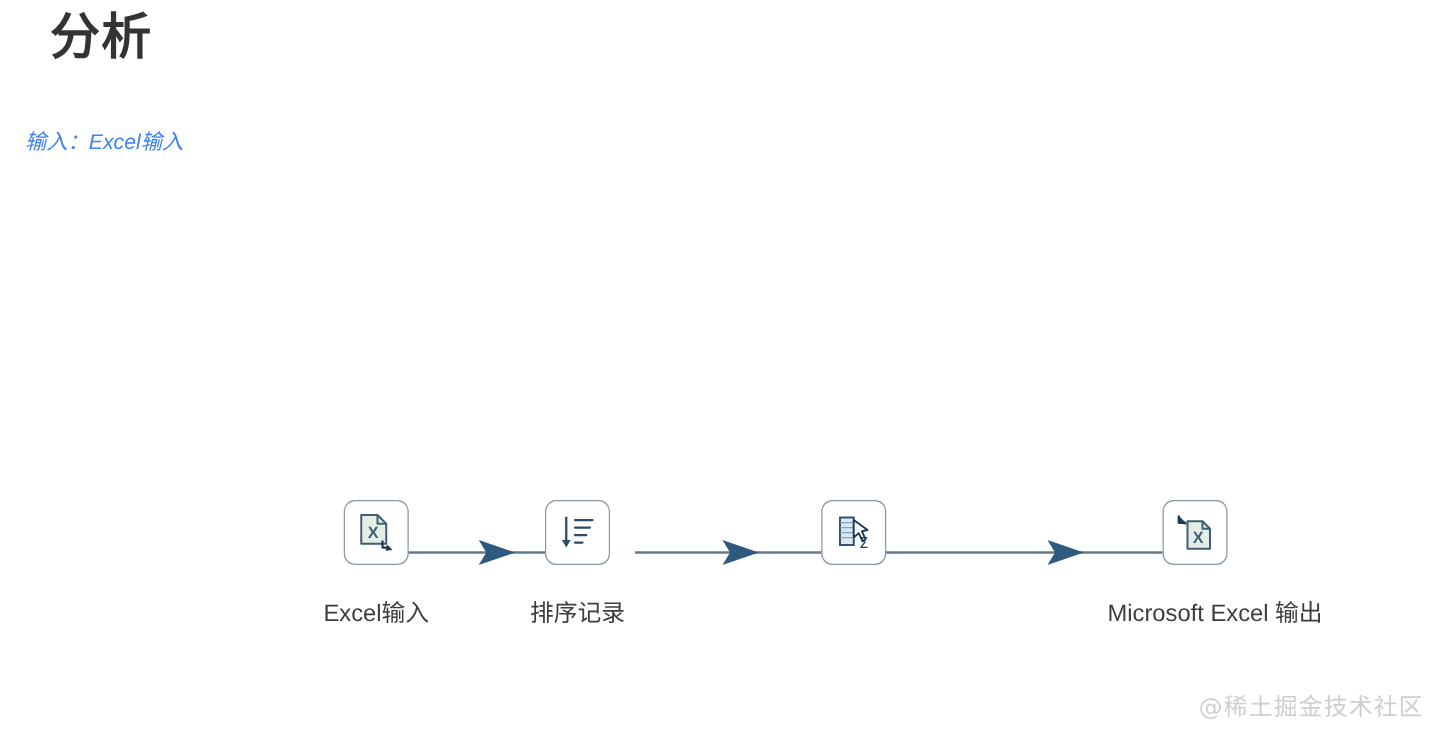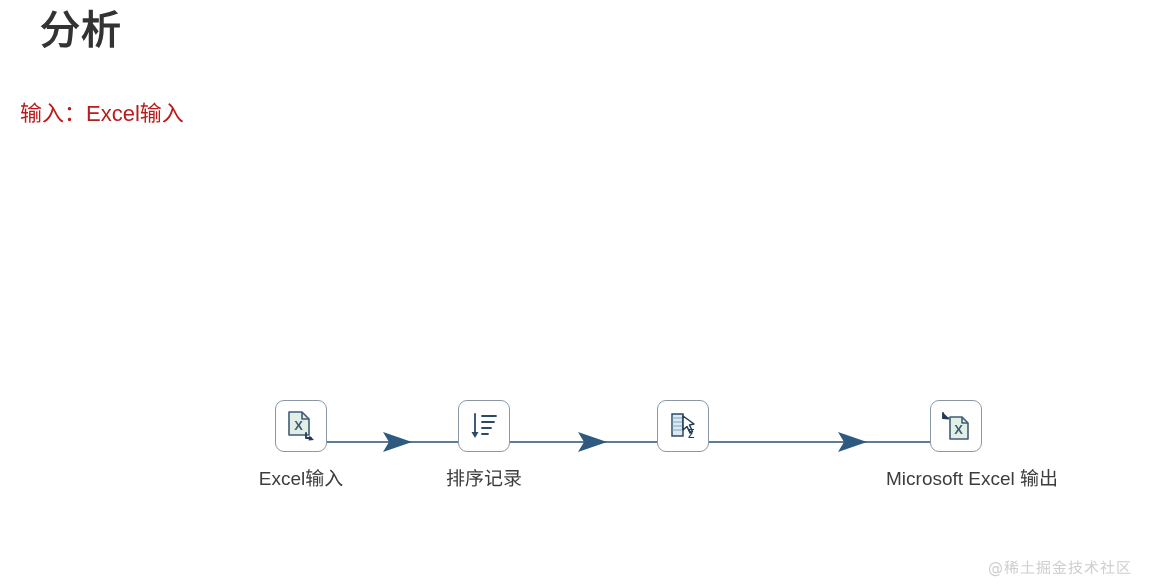--- a/index.html
+++ b/index.html
@@ -30,25 +30,26 @@
     margin-left: 20px;
   }
 
   .spec-list {
     position: absolute;
     left: 20px;
     top: 92px;
     width: 700px;
   }
   .spec-line {
-    font-size: 22px;
-    color: #b91c1c;
+    font-size: 17px;
+    color: #3b82f6;
     line-height: 44px;
     white-space: nowrap;
     font-weight: 400;
+    font-style: italic;
   }
 
   
   .flow {
     position: absolute;
     left: 0;
     top: 400px;
     width: 1151px;
     height: 120px;
   }
@@ -69,43 +70,43 @@
     border-radius: 9px;
     background: #ffffff;
     display: flex;
     align-items: center;
     justify-content: center;
     position: relative;
     z-index: 2;
   }
 
   .node-label {
-    margin-top: 11px;
+    margin-top: 23px;
     font-size: 19px;
     color: #3d3d3d;
     white-space: nowrap;
     font-weight: 400;
   }
 
   
   .flow-wires {
     position: absolute;
     left: 0;
     top: 0;
     width: 1151px;
     height: 120px;
     z-index: 1;
     pointer-events: none;
   }
 
   .watermark {
     position: absolute;
-    right: 19px;
+    right: 12px;
     bottom: 10px;
-    font-size: 15px;
+    font-size: 19px;
     color: #cfcfcf;
     letter-spacing: 1px;
     font-family: "DejaVu Sans", sans-serif;
   }
 </style>
 </head>
 <body>
 
 <div class="page-title">分析</div>
 
@@ -133,21 +134,21 @@
         <path d="M5 3 h13 l7 7 v16 h-20 z" fill="#e3efe4" stroke="#3f5c78" stroke-width="1.6" stroke-linejoin="round"></path>
         <path d="M18 3 v7 h7" fill="none" stroke="#3f5c78" stroke-width="1.6" stroke-linejoin="round"></path>
         <text x="14.5" y="21" font-family="'Liberation Sans',sans-serif" font-size="13" font-weight="bold" fill="#3f5c78" text-anchor="middle">X</text>
         <path d="M22 24 l0 5 l5 0" fill="none" stroke="#1f3b55" stroke-width="1.8" stroke-linecap="round" stroke-linejoin="round"></path>
         <polygon points="25.5,26.5 30,31 24.5,31.5" fill="#1f3b55"></polygon>
       </svg>
     </div>
     <div class="node-label">Excel输入</div>
   </div>
 
-  <div class="flow-node" style="left:414px;font-family:Liberation Serif, serif;">
+  <div class="flow-node" style="left:392px;font-family:Liberation Serif, serif;">
     <div class="node-box">
       <svg width="32" height="32" viewBox="0 0 32 32">
         <line x1="7" y1="4" x2="7" y2="25" stroke="#2b4a66" stroke-width="1.8" stroke-linecap="round"></line>
         <polygon points="3.5,22 10.5,22 7,28" fill="#2b4a66"></polygon>
         <line x1="14" y1="6" x2="28" y2="6" stroke="#2b4a66" stroke-width="1.8" stroke-linecap="round"></line>
         <line x1="14" y1="12" x2="26" y2="12" stroke="#2b4a66" stroke-width="1.8" stroke-linecap="round"></line>
         <line x1="14" y1="18" x2="23" y2="18" stroke="#2b4a66" stroke-width="1.8" stroke-linecap="round"></line>
         <line x1="14" y1="24" x2="20" y2="24" stroke="#2b4a66" stroke-width="1.8" stroke-linecap="round"></line>
       </svg>
     </div>

